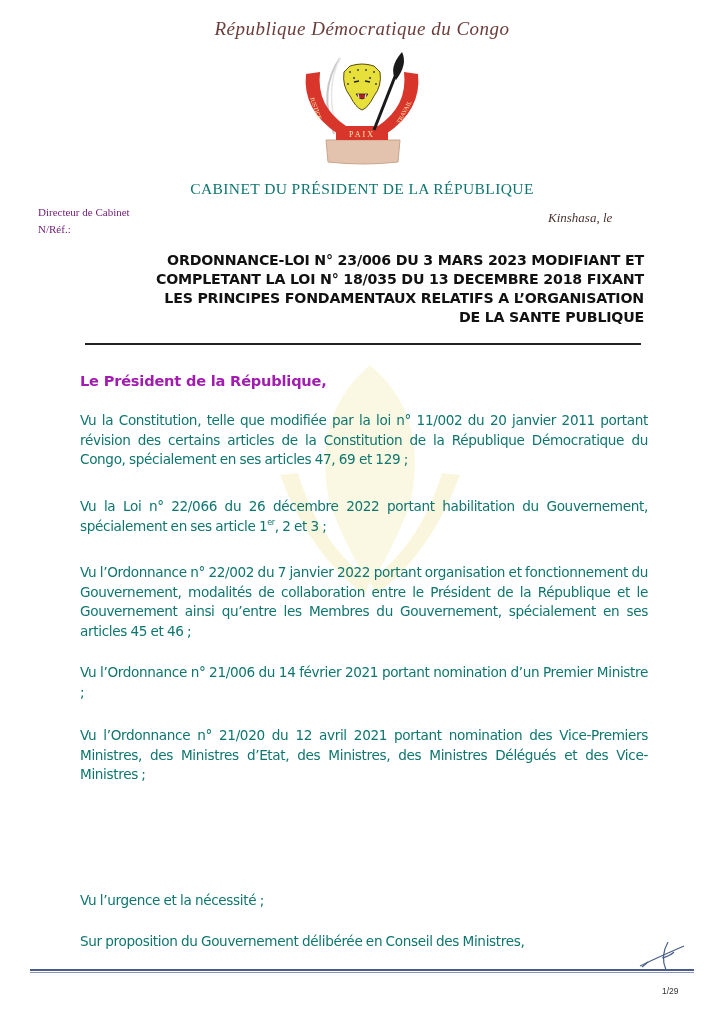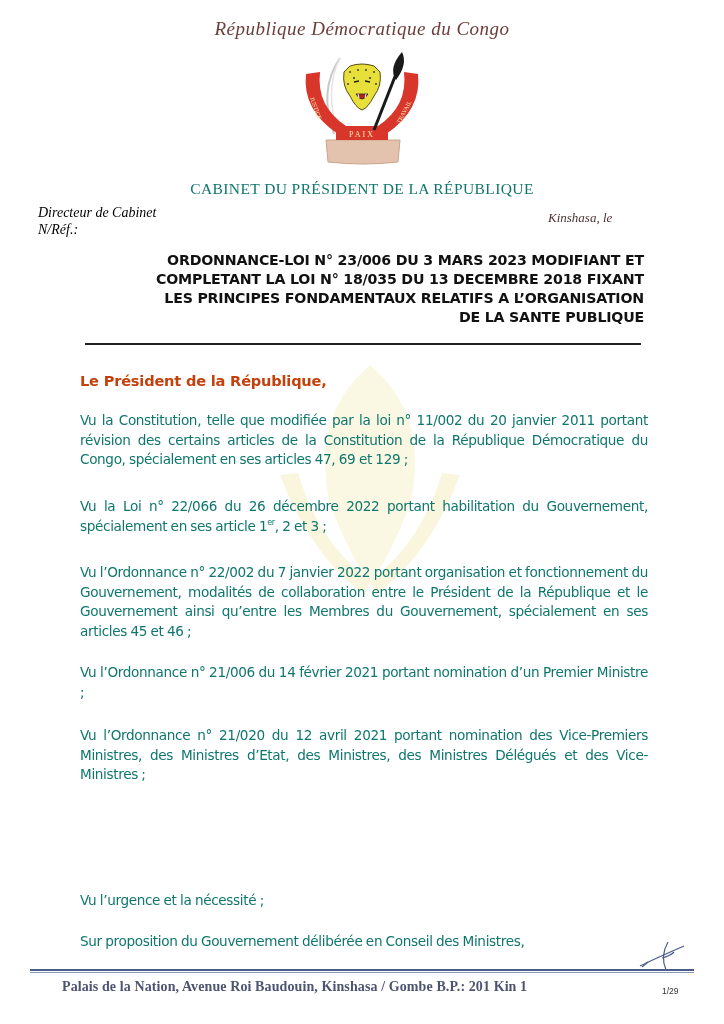--- a/index.html
+++ b/index.html
@@ -18,22 +18,22 @@
   }
   .emblem { position: absolute; left: 292px; top: 50px; width: 140px; height: 118px; }
 
   .cabinet {
     position: absolute; top: 180px; left: 0; width: 724px; text-align: center;
     font-family: "Liberation Serif", serif; font-size: 15.5px; color: #0f766e;
     letter-spacing: 0.4px;
   }
   .director {
     position: absolute; top: 204px; left: 38px;
-    font-family: "Liberation Serif", serif; font-style: italic;
-    font-size: 14px; color: #000000; line-height: 17px;
+    font-family: "Liberation Serif", serif; 
+    font-size: 11px; color: #701a75; line-height: 17px;
   }
   .kinshasa {
     position: absolute; top: 210px; left: 548px;
     font-family: "Liberation Serif", serif; font-style: italic;
     font-size: 13px; color: #4a3330;
   }
 
   .title {
     position: absolute; top: 251px; left: 80px; width: 564px; text-align: right;
     font-family: "DejaVu Sans", sans-serif; font-weight: bold;
@@ -43,21 +43,21 @@
   .title-rule {
     position: absolute; top: 343px; left: 85px; width: 556px; height: 2px; background: #222;
   }
 
   .watermark {
     position: absolute; left: 240px; top: 355px; width: 260px; height: 260px; opacity: 0.35;
   }
 
   .addressee {
     position: absolute; top: 372px; left: 80px;
-    font-weight: bold; font-size: 14.6px; color: #c2410c;
+    font-weight: bold; font-size: 14.6px; color: #a21caf;
     font-family: "DejaVu Sans", sans-serif; letter-spacing: -0.2px;
   }
 
   .para {
     position: absolute; left: 80px; width: 568px;
     font-family: "DejaVu Sans", sans-serif; font-size: 13.6px; line-height: 19.5px;
     color: #0f766e; text-align: justify; letter-spacing: -0.35px;
     word-spacing: -0.5px;
   }
   .para sup { font-size: 8px; vertical-align: super; line-height: 0; }
@@ -160,16 +160,15 @@
 
   <svg class="initials" viewBox="0 0 48 32">
     <path d="M2 26 Q14 20 46 6" fill="none" stroke="#4a5d8a" stroke-width="1.3"></path>
     <path d="M4 27 L10 22" fill="none" stroke="#4a5d8a" stroke-width="1.3"></path>
     <path d="M30 2 Q22 16 28 30" fill="none" stroke="#4a5d8a" stroke-width="1.2"></path>
     <path d="M24 18 Q32 16 36 12" fill="none" stroke="#4a5d8a" stroke-width="1.1"></path>
   </svg>
 
   <div class="footer-rule1"></div>
   <div class="footer-rule2"></div>
-  <div class="footer-text">Palais de la Nation, Avenue Roi Baudouin, Kinshasa / Gombe B.P.: 201 Kin 1</div>
   <div class="page-num">1/29</div>
 
 </div>
 
 </body></html>

